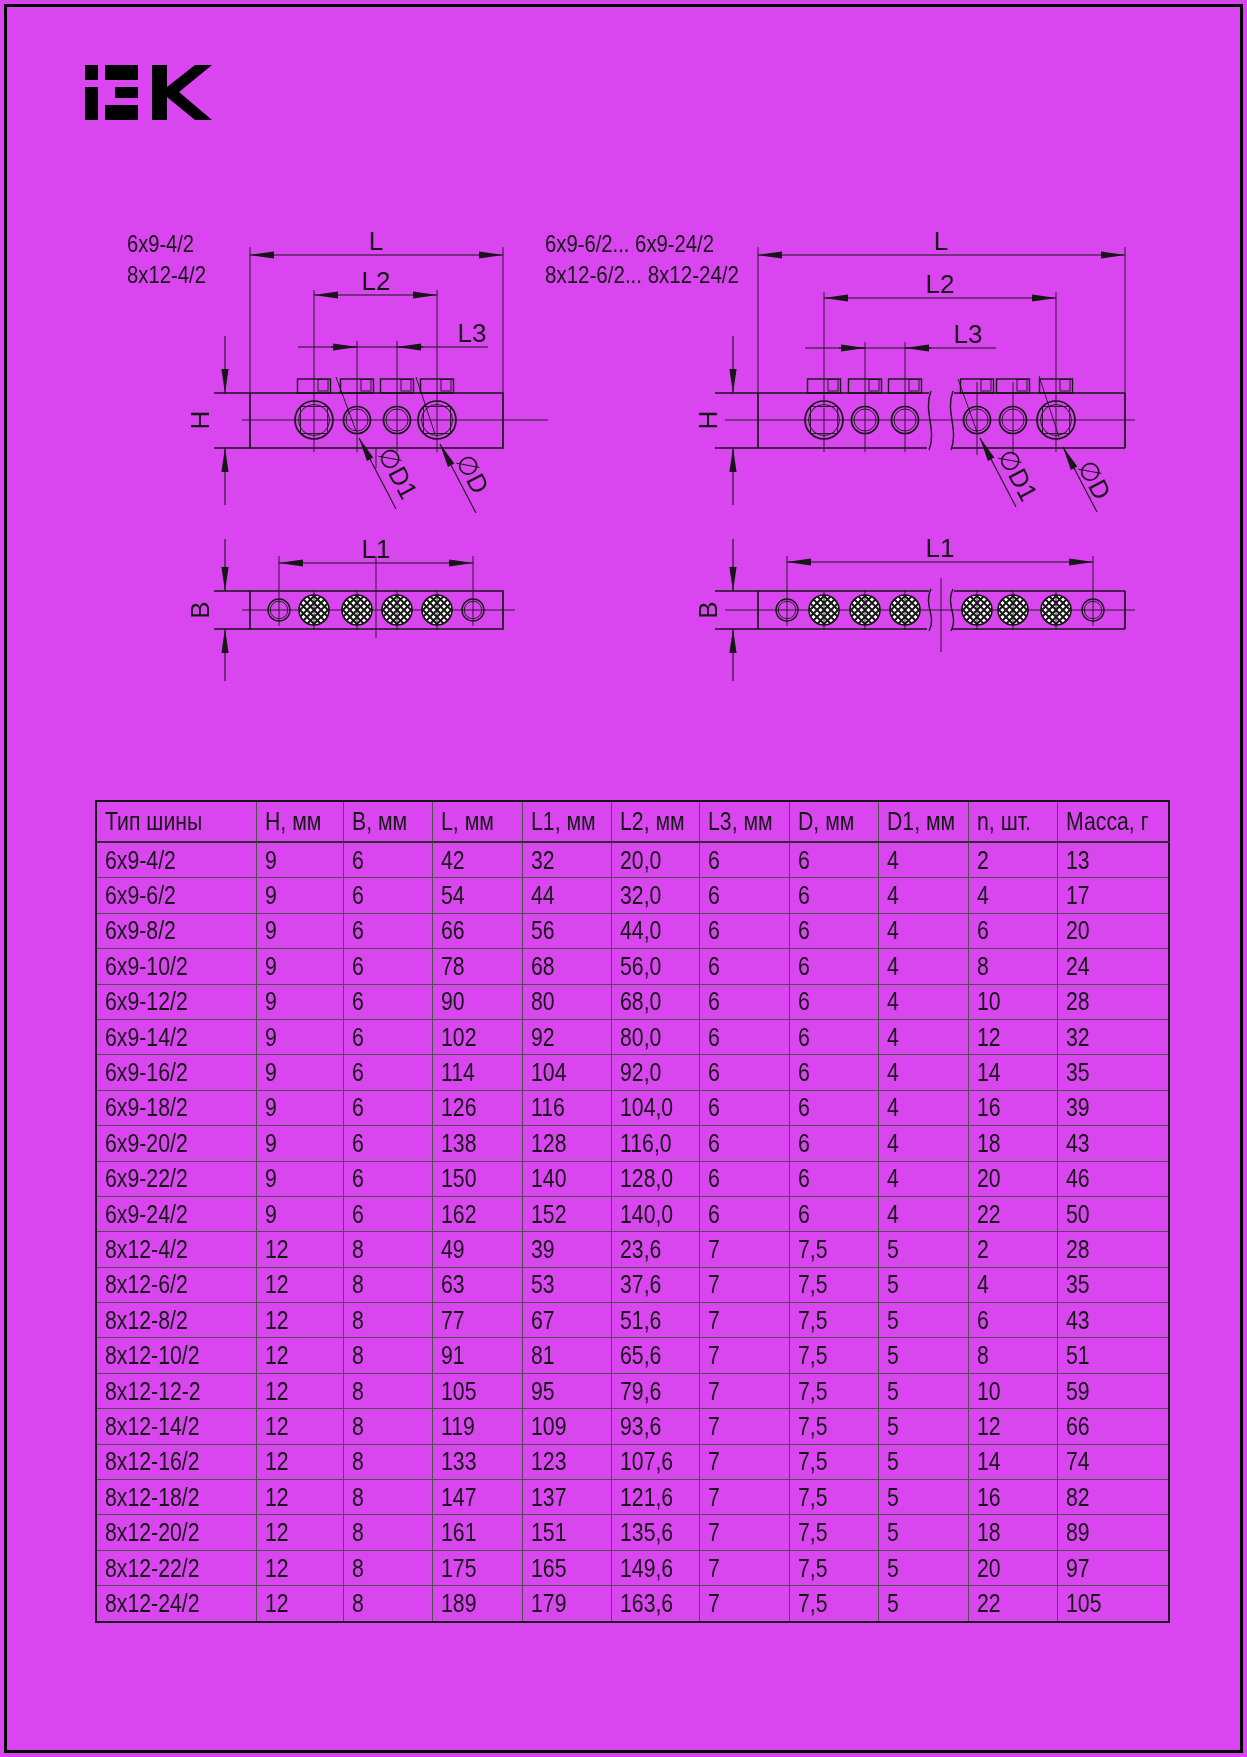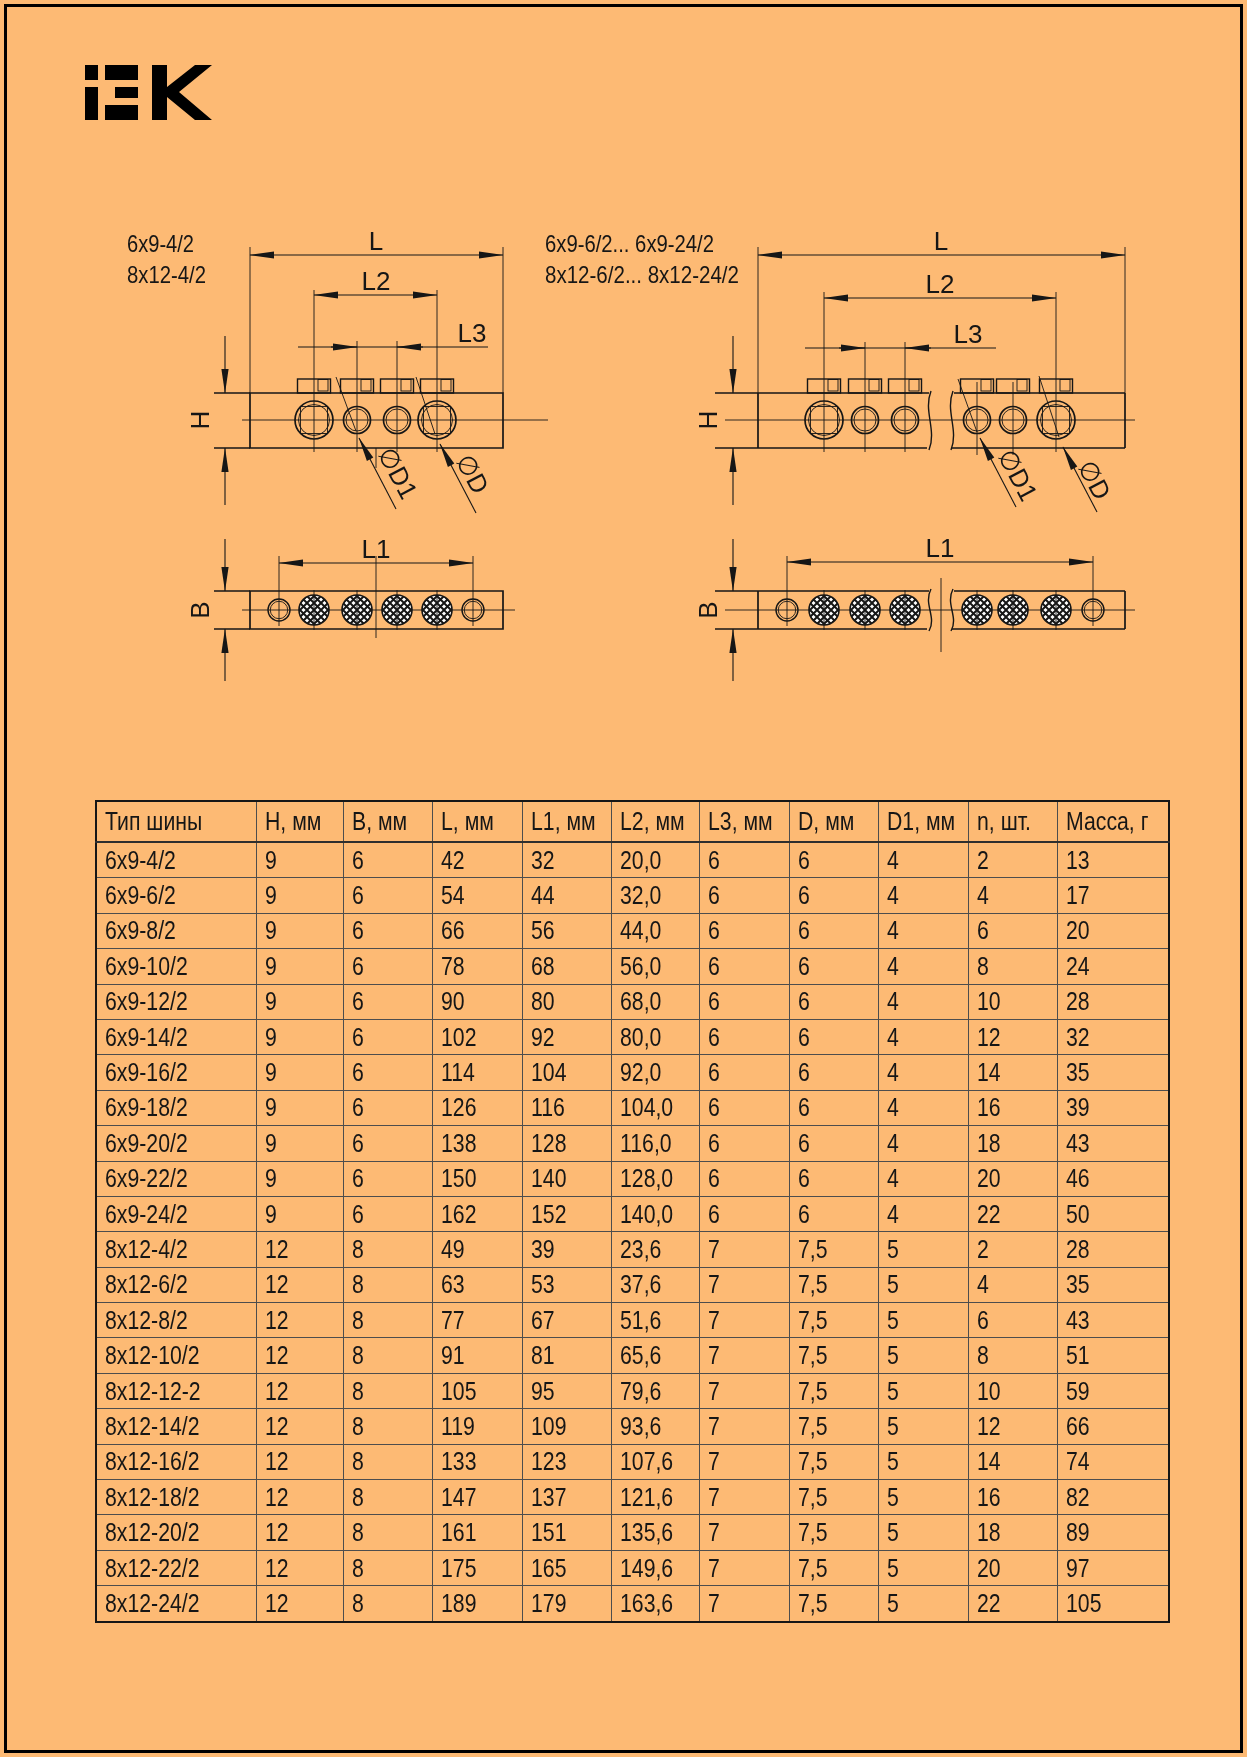--- a/index.html
+++ b/index.html
@@ -1,16 +1,16 @@
 <!DOCTYPE html>
 <html><head>
 <meta charset="utf-8">
 <style>
   html,body{margin:0;padding:0;background:#ffffff;}
-  .page{position:relative;width:1247px;height:1757px;background:#fdba74;
+  .page{position:relative;width:1247px;height:1757px;background:#d946ef;
         font-family:"Liberation Sans","DejaVu Sans",sans-serif;color:#161616;overflow:hidden;}
   .frame{position:absolute;left:4px;top:4px;right:4px;bottom:4px;border:3px solid #000;}
   .logo{position:absolute;left:85px;top:62px;}
   svg.draw{position:absolute;left:0;top:0;}
   svg text{fill:#161616;}
   .var{font-size:24px;}
   .lab{font-size:26px;}
   .mid{text-anchor:middle;}
   .o{stroke:#161616;stroke-width:1.7;fill:none;}
   .o2{stroke:#161616;stroke-width:1.4;fill:none;}

